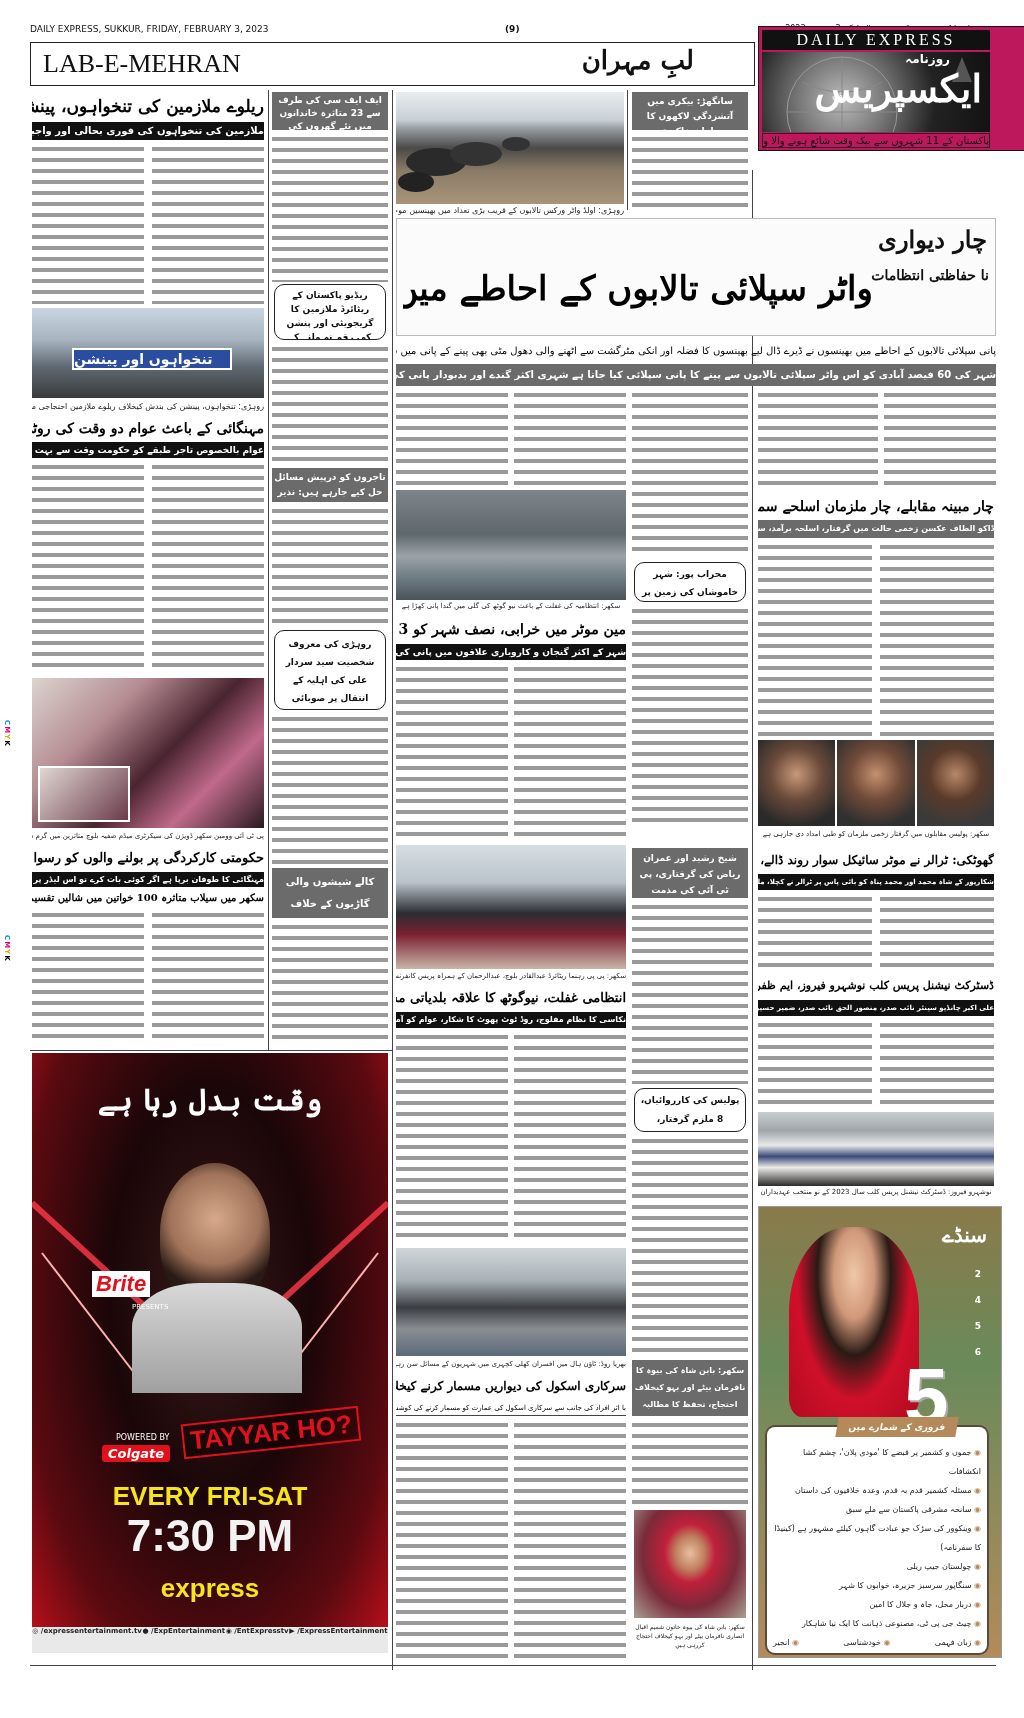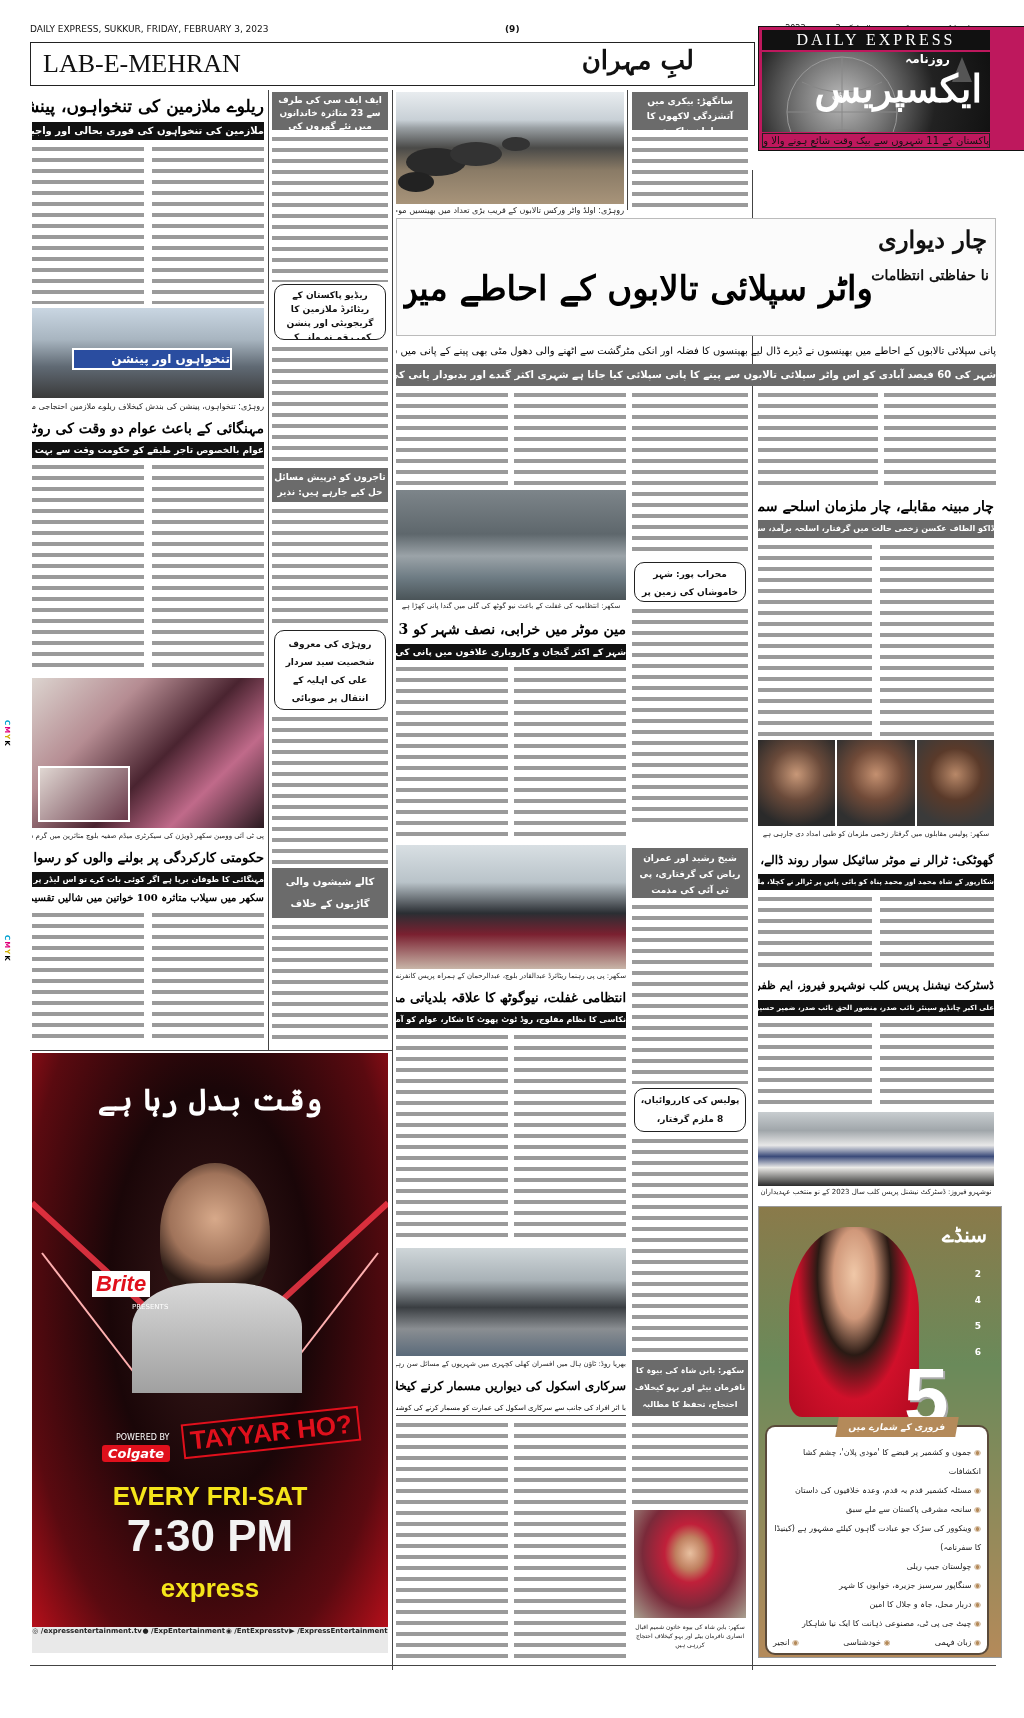--- a/index.html
+++ b/index.html
@@ -47,21 +47,21 @@
 <div class="vline" style="left:268px;top:90px;height:960px"></div>
 <div class="vline" style="left:392px;top:90px;height:1580px"></div>
 <div class="vline" style="left:627px;top:90px;height:120px"></div>
 <div class="vline" style="left:752px;top:170px;height:1500px"></div>
 
 <div class="abs hl-big" style="left:32px;top:92px;width:232px;height:28px;font-size:17px;line-height:28px">ریلوے ملازمین کی تنخواہوں، پینشن کی بندش کیخلاف احتجاج</div>
 <div class="abs sub-black" style="left:32px;top:122px;width:232px;height:18px;font-size:10px;line-height:18px">ملازمین کی تنخواہوں کی فوری بحالی اور واجبات کی فوری ادائیگی کا مطالبہ</div>
 <div class="abs fake-lines" style="left:32px;top:144px;width:112px;height:160px"></div>
 <div class="abs fake-lines" style="left:152px;top:144px;width:112px;height:160px"></div>
 <div class="abs photo" style="left:32px;top:308px;width:232px;height:90px;background:linear-gradient(180deg,#c9d6e2 0%,#a8b5c0 35%,#606a74 65%,#3a3a3a 100%)">
-  <div class="abs" style="left:40px;top:40px;width:160px;height:22px;background:#2a4da0;border:2px solid #fff;color:#fff;font-size:12px;font-weight:bold;text-align:right;direction:rtl;line-height:18px">تنخواہوں اور پینشن</div>
+  <div class="abs" style="left:40px;top:40px;width:160px;height:22px;background:#2a4da0;border:2px solid #fff;color:#fff;font-size:14px;font-weight:bold;text-align:left;direction:rtl;line-height:18px">تنخواہوں اور پینشن</div>
 </div>
 <div class="abs caption" style="left:32px;top:402px;width:232px">روہڑی: تنخواہوں، پینشن کی بندش کیخلاف ریلوے ملازمین احتجاجی مظاہرہ کررہے ہیں</div>
 
 <div class="abs hl-big" style="left:32px;top:416px;width:232px;height:24px;font-size:14px;line-height:24px">مہنگائی کے باعث عوام دو وقت کی روٹی کیلئے پریشان: الٰہی بخش</div>
 <div class="abs sub-black" style="left:32px;top:442px;width:232px;height:16px;font-size:9px;line-height:16px">عوام بالخصوص تاجر طبقے کو حکومت وقت سے بہت سے امیدیں وابستہ تھیں</div>
 <div class="abs fake-lines" style="left:32px;top:462px;width:112px;height:210px"></div>
 <div class="abs fake-lines" style="left:152px;top:462px;width:112px;height:210px"></div>
 
 <div class="abs photo" style="left:32px;top:678px;width:232px;height:150px;background:linear-gradient(135deg,#dcd4cf 0%,#b58c92 30%,#4a2430 55%,#c06a8a 75%,#2a1a20 100%)">
   <div class="abs" style="left:6px;top:88px;width:92px;height:56px;border:2px solid #fff;background:linear-gradient(135deg,#e0d7d2,#6b3b4b)"></div>

